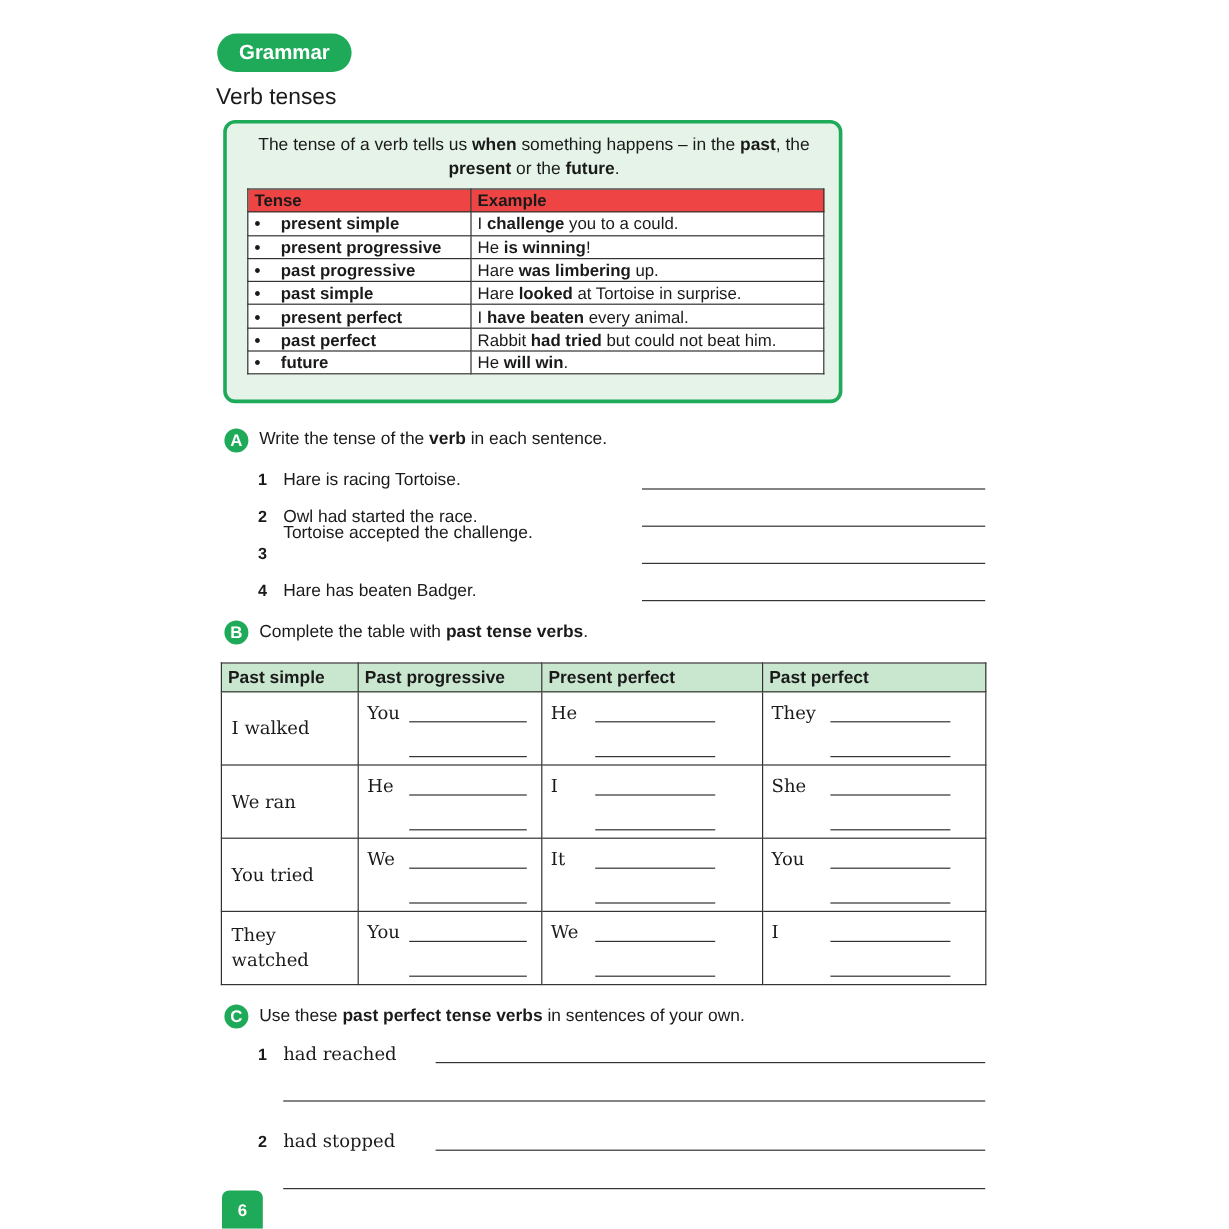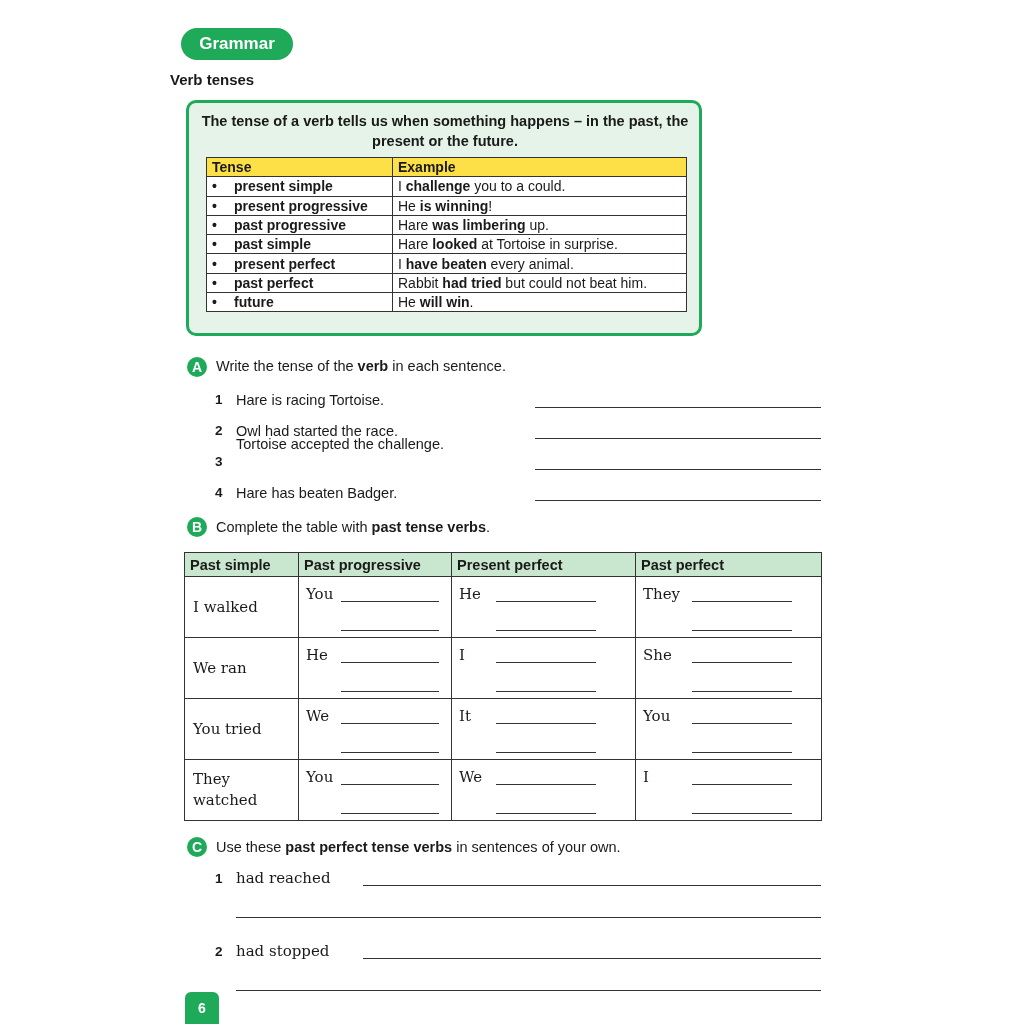--- a/index.html
+++ b/index.html
@@ -3,31 +3,31 @@
 <meta charset="utf-8">
 <style>
   html, body { margin: 0; padding: 0; background: #ffffff; }
   body { width: 1024px; height: 1024px; position: relative; overflow: hidden;
          font-family: "Liberation Sans", "DejaVu Sans", sans-serif; color: #1a1a1a; }
   .abs { position: absolute; text-align: center; }
 
   .grammar-badge { left: 181px; top: 28px; width: 112px; height: 32px; background: #1faa5a;
     border-radius: 16px; color: #fff; font-weight: bold; font-size: 17px;
     display: flex; align-items: center; justify-content: center; }
-  .section-title { left: 170px; top: 71px; font-size: 15px; font-weight: bold; }
+  .section-title { left: 180px; top: 71px; font-size: 19px; font-weight: normal; }
 
   .info-box { left: 186px; top: 100px; width: 516px; height: 236px; background: #e5f3e8;
     border: 3px solid #1faa5a; border-radius: 10px; box-sizing: border-box; }
-  .info-text { left: 200px; top: 111px; width: 490px; font-size: 14.5px; line-height: 20px; font-weight: bold; }
+  .info-text { left: 200px; top: 111px; width: 490px; font-size: 14.5px; line-height: 20px; }
 
   table.tenses { position: absolute; left: 206px; top: 157px; border-collapse: collapse;
     font-size: 14px; }
   table.tenses td, table.tenses th { border: 1px solid #333; height: 19.3px; padding: 0 5px;
     text-align: left; box-sizing: border-box; }
-  table.tenses th { font-weight: bold; background: #fde047; }
+  table.tenses th { font-weight: bold; background: #ef4444; }
   table.tenses td { background: #ffffff; }
   table.tenses td.col1 { width: 186px; font-weight: bold; }
   table.tenses td.col2 { width: 294px; }
   .bullet { display: inline-block; width: 22px; }
 
   .sec-letter { width: 20px; height: 20px; border-radius: 50%; background: #1faa5a; color: #fff;
     font-weight: bold; font-size: 14px; display: flex; align-items: center; justify-content: center; }
   .instr { font-size: 14.5px; }
   .q-num { font-size: 13.5px; font-weight: bold; }
   .q-text { font-size: 14.5px; }

